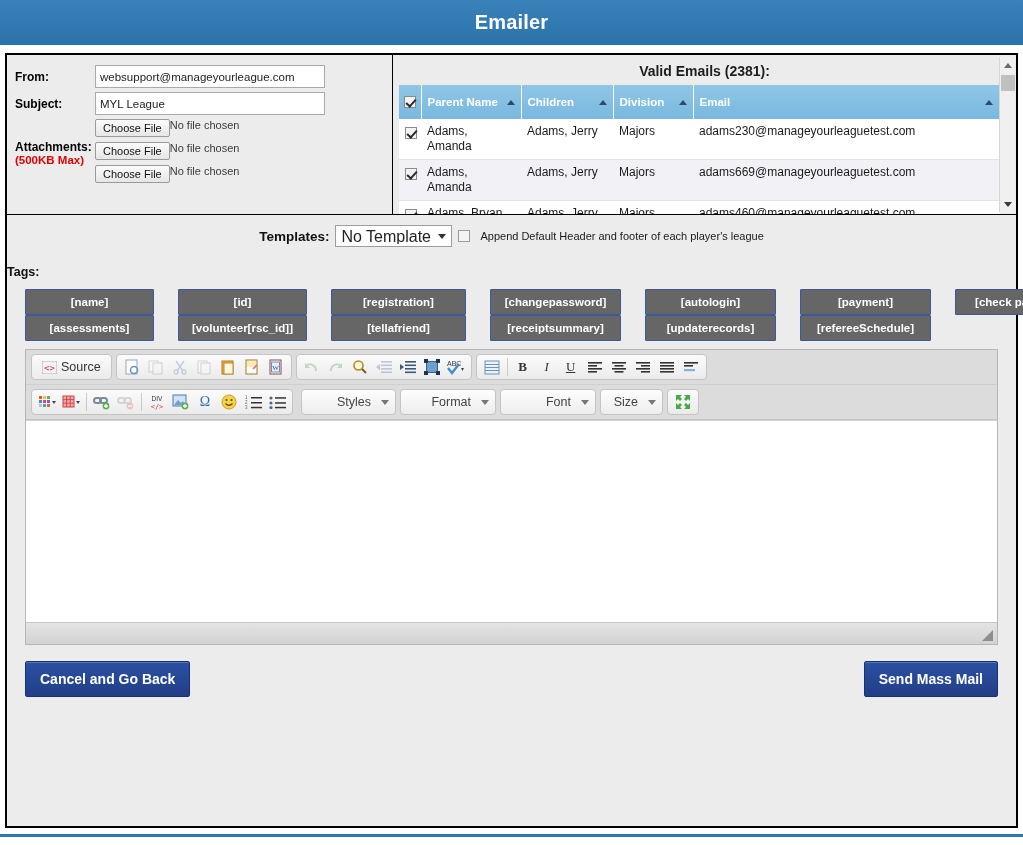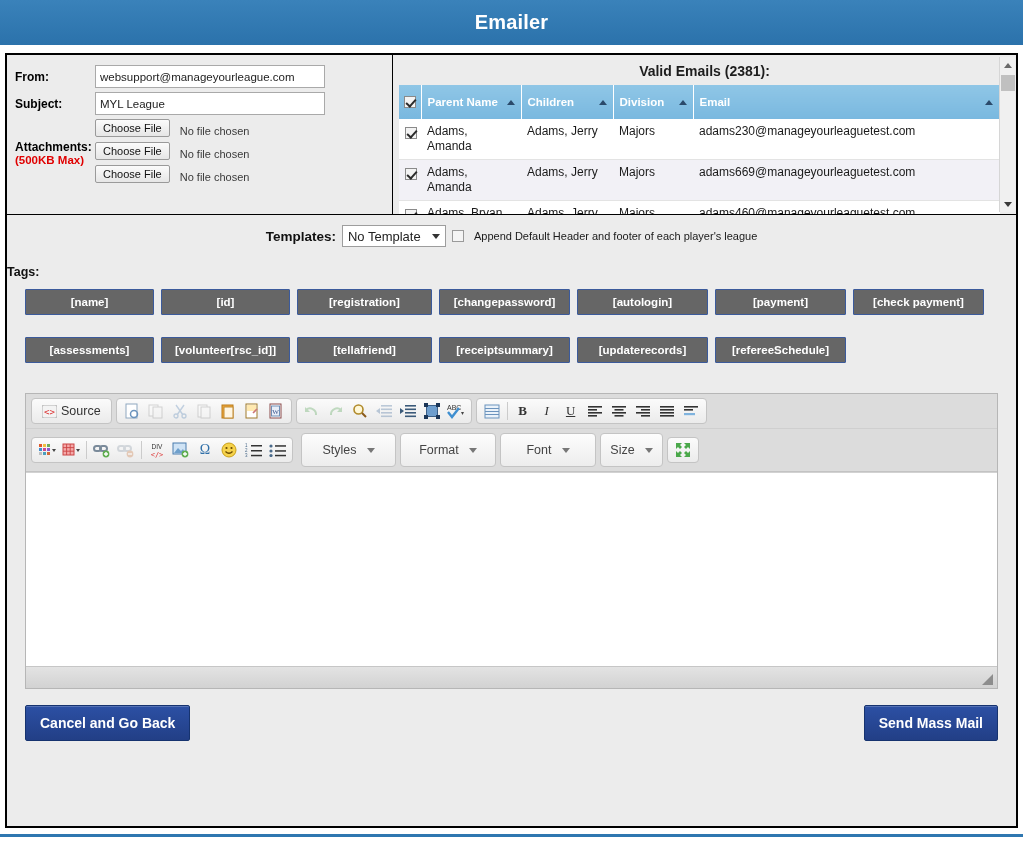--- a/index.html
+++ b/index.html
@@ -94,21 +94,21 @@
   .form-table { border-collapse:collapse; font-size:12px; }
   .form-table td { padding:0 0 4px 0; vertical-align: middle; }
   .form-lbl { color:#000; font-weight:bold; font-size:12px; width:80px; white-space:nowrap;}
   .attach-lbl { font-weight:bold; font-size:12px; line-height:13px; }
   .attach-max { color:#e00000; font-weight:bold; font-size:11.5px; }
   .txtinput {
     width:230px; height:23px; border:1px solid #a9a9a9;
     background:#ffffff; font-size:11.5px; padding:2px 4px;
     font-family:"Liberation Sans", sans-serif; color:#222;
   }
-  .filerow { display:flex; align-items:flex-end; gap:10px; margin-bottom:5px; }
+  .filerow { display:flex; align-items:flex-start; gap:0; margin-bottom:5px; }
   .choose-btn {
     border:1px solid #9a9a9a; background:linear-gradient(to bottom,#fbfbfb,#e6e6e6);
     font-size:11px; padding:2px 7px; color:#111; border-radius:2px;
     font-family:"Liberation Sans", sans-serif;
   }
   .nofile { font-size:11px; color:#3a3a3a; }
 
   .col-right {
     flex:1; background:#ececec; position:relative; overflow:hidden;
   }
@@ -162,39 +162,39 @@
     position:absolute;left:4px;top:6px;width:0;height:0;
     border-left:4px solid transparent;border-right:4px solid transparent;border-top:5px solid #3a3a3a;
   }
   .vs-thumb { position:absolute; left:1px; top:18px; width:14px; height:16px; background:#c0c0c0; }
 
   
   .mid { background:#ececec; padding-top:10px; flex:none; }
   .tpl-row { display:flex; align-items:center; justify-content:center; gap:6px; font-size:13px;}
   .tpl-lbl { font-weight:bold; color:#111; font-size:13.5px; }
   .tpl-select {
-    border:1px solid #9d9d9d; background:#ffffff; font-size:13px;
+    border:1px solid #9d9d9d; background:#ffffff; font-size:16px;
     padding:2px 20px 2px 5px; height:22px; color:#222; position:relative;
     font-family:"Liberation Sans", sans-serif; -webkit-appearance:none; appearance:none;
     min-width:104px;
   }
   .sel-wrap { position:relative; display:inline-block; }
   .sel-wrap .caret {
     position:absolute; right:6px; top:9px; width:0;height:0;
     border-left:4px solid transparent;border-right:4px solid transparent;border-top:5px solid #333;
     pointer-events:none;
   }
   .append-chk {
     width:12px;height:12px;border:1px solid #9a9a9a;background:#f4f4f4;
     display:inline-block; vertical-align:middle; margin-right:4px;
   }
   .append-lbl { font-size:11px; color:#1a1a1a; }
   .tags-lbl { text-align:left; font-weight:bold; font-size:12.5px; margin:18px 0 10px 0; color:#111;}
   .tags-rows { padding:0 18px; }
-  .tag-row { display:flex; gap:7px; margin-bottom:22px; }
+  .tag-row { display:flex; gap:24px; margin-bottom:0; }
   .tag-btn {
     background:#666666; border:1px solid #3b5a9b; color:#ffffff;
     font-size:11.5px; font-weight:bold; text-align:center;
     padding:6px 4px; border-radius:1px; white-space:nowrap;
     font-family:"Liberation Sans", sans-serif;
   }
 
   
   .editor {
     margin:8px 18px 0 18px; border:1px solid #b6b6b6;
@@ -216,22 +216,22 @@
   .tbtn {
     width:22px;height:20px; display:flex;align-items:center;justify-content:center;
     font-size:12px; color:#333; position:relative; border-radius:2px;
   }
   .tbtn.src { width:auto; padding:0 6px; gap:4px; font-size:12.5px; color:#333;}
   .tsep { width:1px; height:18px; background:#cbcbcb; margin:0 2px; }
   .dimmed { opacity:.38; }
   .dd-wrap {
     border:1px solid #c4c4c4; border-radius:4px; height:26px;
     background:linear-gradient(to bottom,#fdfdfd,#ededed);
-    display:flex;align-items:center; justify-content:center;
-    padding:16px 6px; font-size:12.5px; color:#444; position:relative;
+    display:flex;align-items:center; justify-content:flex-end;
+    padding:8px 6px; font-size:12.5px; color:#444; position:relative;
   }
   .dd-wrap .caret2{
     width:0;height:0;border-left:4px solid transparent;border-right:4px solid transparent;
     border-top:5px solid #777; margin-left:10px;
   }
   .ed-body { flex:1; background:#ffffff; border-top:1px solid #d2d2d2; }
   .ed-foot {
     height:22px; background:linear-gradient(to bottom,#e3e3e3,#d2d2d2);
     border-top:1px solid #c6c6c6; position:relative;
   }

